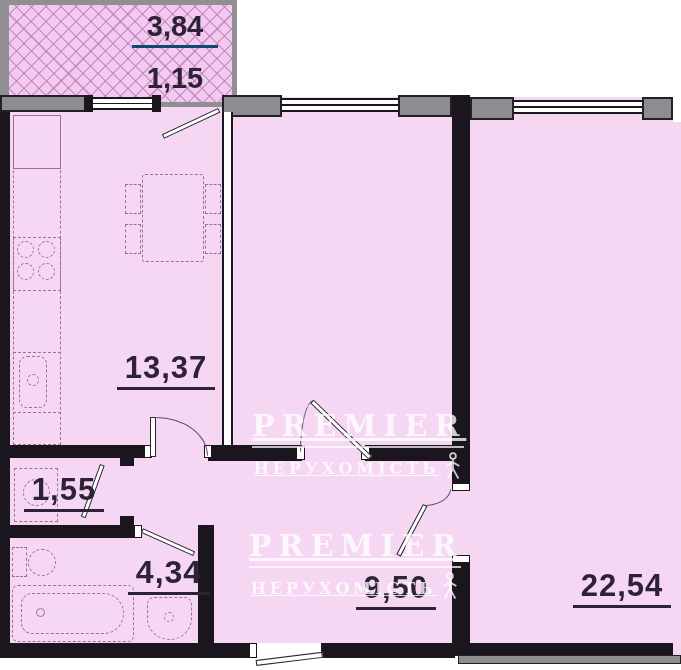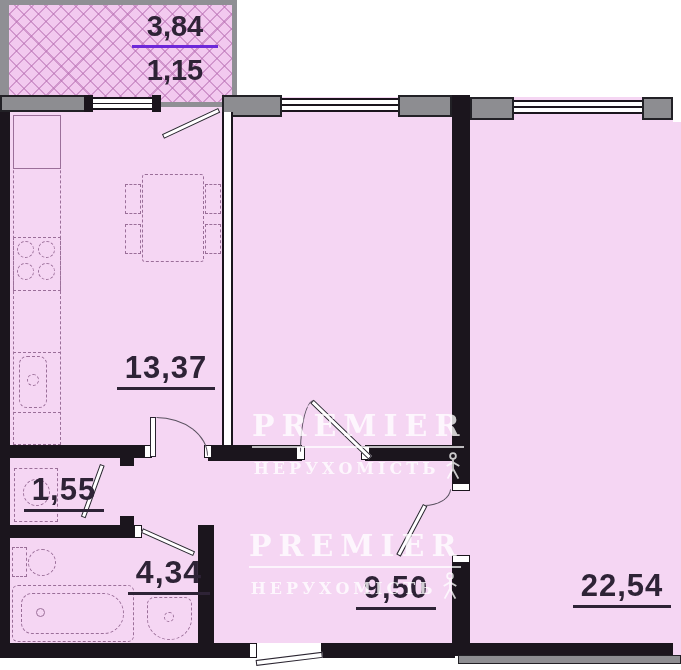--- a/index.html
+++ b/index.html
@@ -29,25 +29,25 @@
   #balcony{background:
       repeating-linear-gradient(45deg, rgba(205,140,200,0.0) 0 9px, rgba(183,110,178,0.55) 9px 10.5px),
       repeating-linear-gradient(-45deg, rgba(205,140,200,0.0) 0 9px, rgba(183,110,178,0.55) 9px 10.5px),
       #f2c9ef;
       border:5px solid #8f8f94;border-left-width:9px;}
   
   .area{position:absolute;color:#2e2336;font-weight:700;font-size:31px;letter-spacing:1px;
         text-align:center;}
   .area .u{display:inline-block;border-bottom:3px solid #2e2336;padding:0 8px 1px 8px;}
   .frac{position:absolute;color:#2e2336;font-weight:700;font-size:29px;text-align:center;width:86px;}
-  .frac .num{border-bottom:3px solid #6d28d9;padding:0 4px 2px 4px;}
-  .frac .den{padding-top:6px;}
+  .frac .num{border-bottom:3px solid #0c4a6e;padding:0 4px 2px 4px;}
+  .frac .den{padding-top:6px;margin-top:8px;}
   
   .wm{position:absolute;width:212px;color:rgba(255,255,255,0.78);text-align:center;
-      font-family:"DejaVu Serif",serif;}
+      font-family:"DejaVu Serif",serif;text-decoration:underline;}
   .wm-brand{font-size:30px;font-weight:bold;letter-spacing:7px;
             border-bottom:2.5px solid rgba(255,255,255,0.72);padding-bottom:3px;}
   .wm-sub{font-size:16px;font-weight:bold;letter-spacing:4px;margin-top:3px;
           display:flex;align-items:center;justify-content:center;gap:5px;}
 </style>
 </head>
 <body>
 
 <div id="stage">
 

